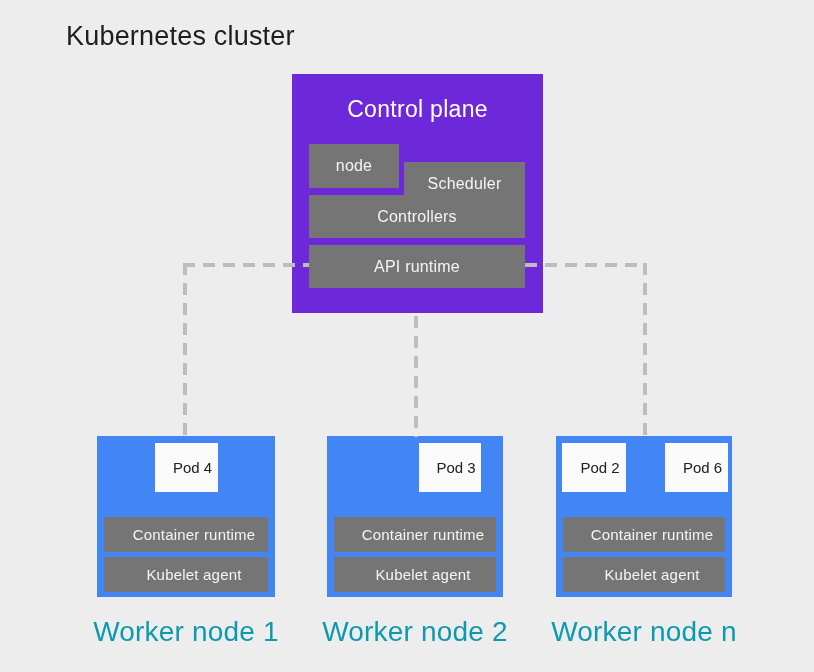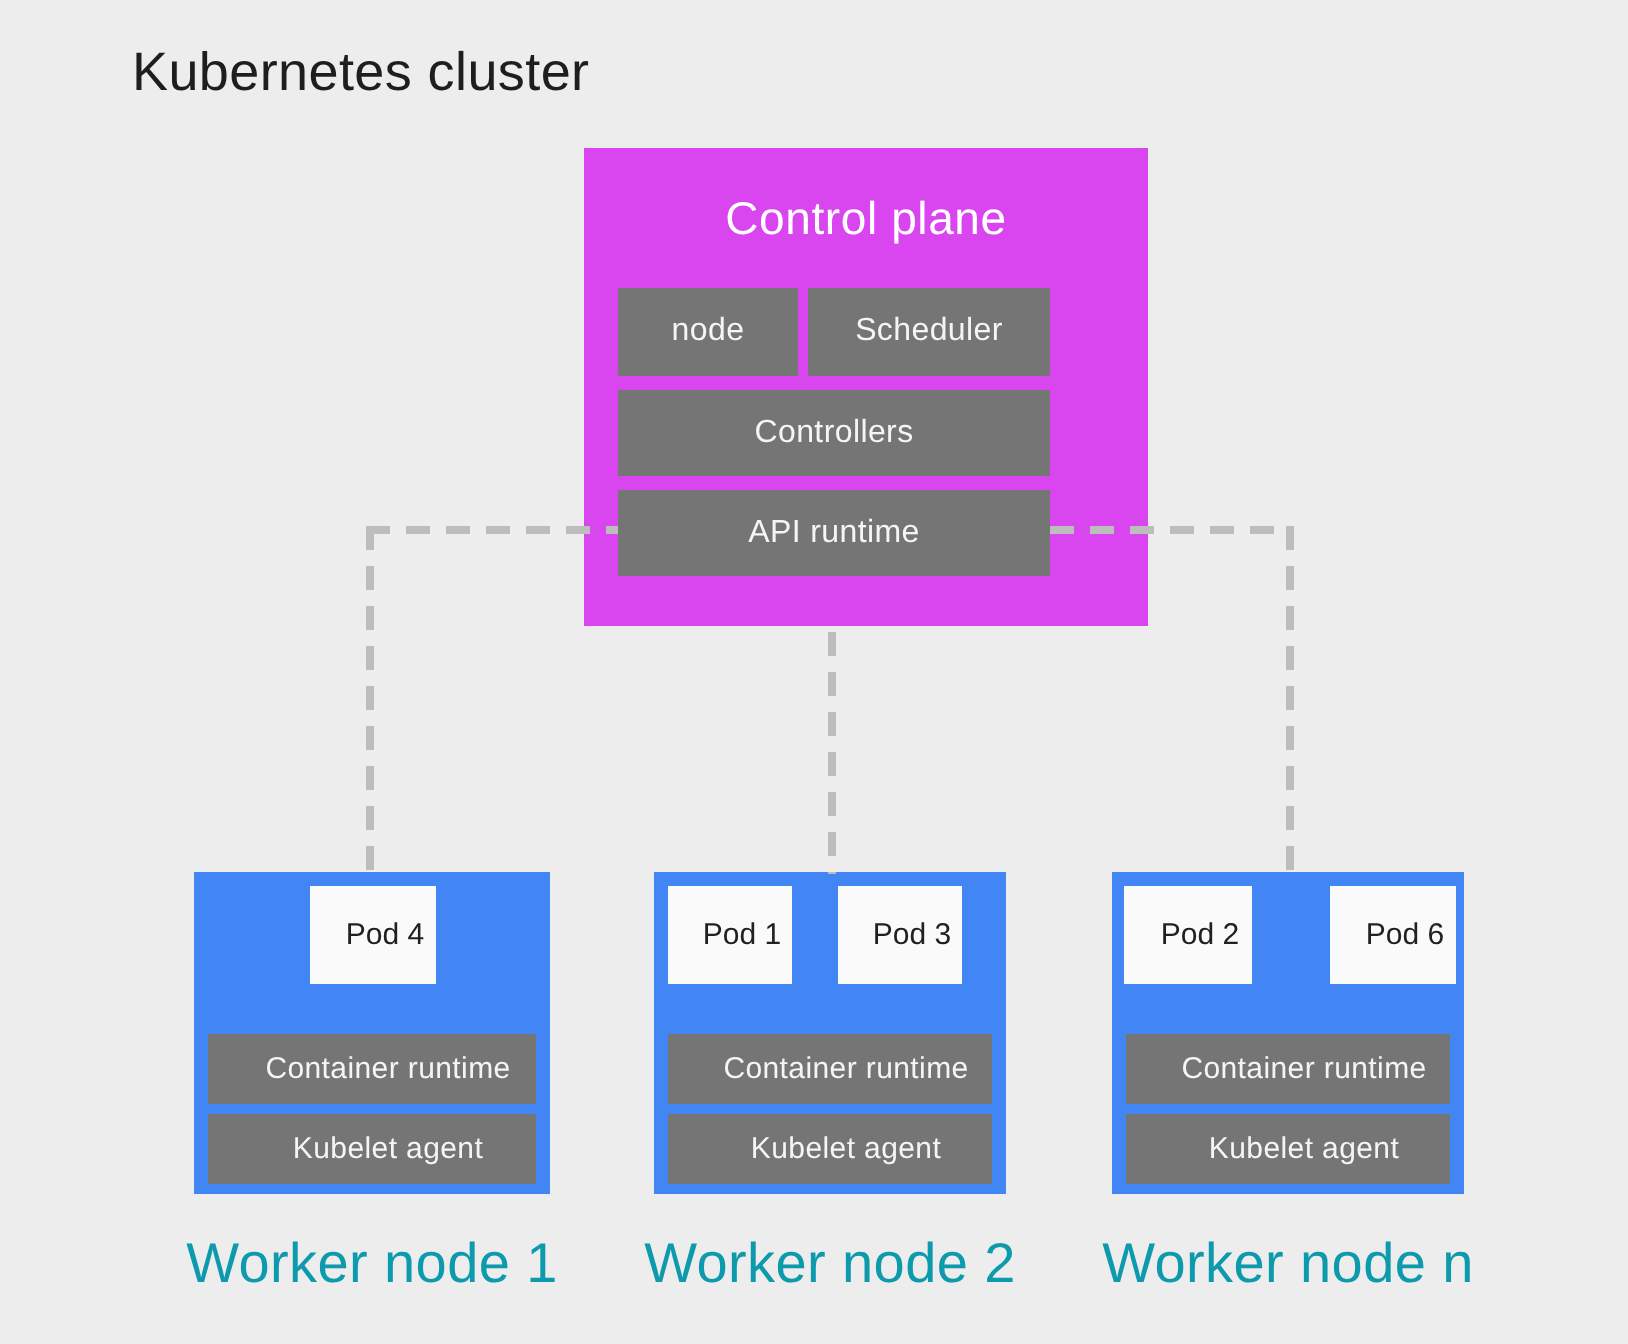--- a/index.html
+++ b/index.html
@@ -22,23 +22,23 @@
     color: #1E1E1E;
     letter-spacing: 0.2px;
     margin-left: 36px;
   }
 
   
   .control-plane {
     position: absolute;
     left: 292px;
     top: 74px;
-    width: 282px;
+    width: 251px;
     height: 239px;
-    background: #d946ef;
+    background: #6d28d9;
     z-index: 1;
   }
   .control-plane-title {
     position: absolute;
     left: 0; top: 22px;
     width: 100%;
     text-align: center;
     color: #FFFFFF;
     font-size: 23px;
     letter-spacing: 0.3px;
@@ -47,21 +47,21 @@
     position: absolute;
     background: #757575;
     color: #F5F5F5;
     display: flex;
     align-items: center;
     justify-content: center;
     font-size: 16px;
     letter-spacing: 0.2px;
   }
   .cp-etcd        { left: 17px;  top: 70px;  width: 90px;  height: 44px; }
-  .cp-scheduler   { left: 112px; top: 70px;  width: 121px; height: 44px; }
+  .cp-scheduler   { left: 112px; top: 88px;  width: 121px; height: 44px; }
   .cp-controllers { left: 17px;  top: 121px; width: 216px; height: 43px; }
   .cp-apiserver   { left: 17px;  top: 171px; width: 216px; height: 43px; }
 
   
   .connector { position: absolute; z-index: 3; }
   .connector.h { height: 4px; background: repeating-linear-gradient(to right,  #BDBDBD 0 12px, transparent 12px 20px); }
   .connector.v { width: 4px;  background: repeating-linear-gradient(to bottom, #BDBDBD 0 12px, transparent 12px 20px); }
   .conn-h-left   { left: 183px; top: 263px; width: 126px; }
   .conn-h-right  { left: 525px; top: 263px; width: 122px; }
   .conn-v-left   { left: 183px; top: 263px; height: 174px; }
@@ -149,21 +149,20 @@
   <div class="connector v conn-v-center"></div>
   <div class="connector v conn-v-right"></div>
 
   <div class="worker-node node-1">
     <div class="pod pod-a">Pod 4</div>
     <div class="node-component nc-runtime">Container runtime</div>
     <div class="node-component nc-kubelet">Kubelet agent</div>
   </div>
 
   <div class="worker-node node-2">
-    <div class="pod pod-a">Pod 1</div>
     <div class="pod pod-b">Pod 3</div>
     <div class="node-component nc-runtime">Container runtime</div>
     <div class="node-component nc-kubelet">Kubelet agent</div>
   </div>
 
   <div class="worker-node node-n">
     <div class="pod pod-a">Pod 2</div>
     <div class="pod pod-b">Pod 6</div>
     <div class="node-component nc-runtime">Container runtime</div>
     <div class="node-component nc-kubelet">Kubelet agent</div>

